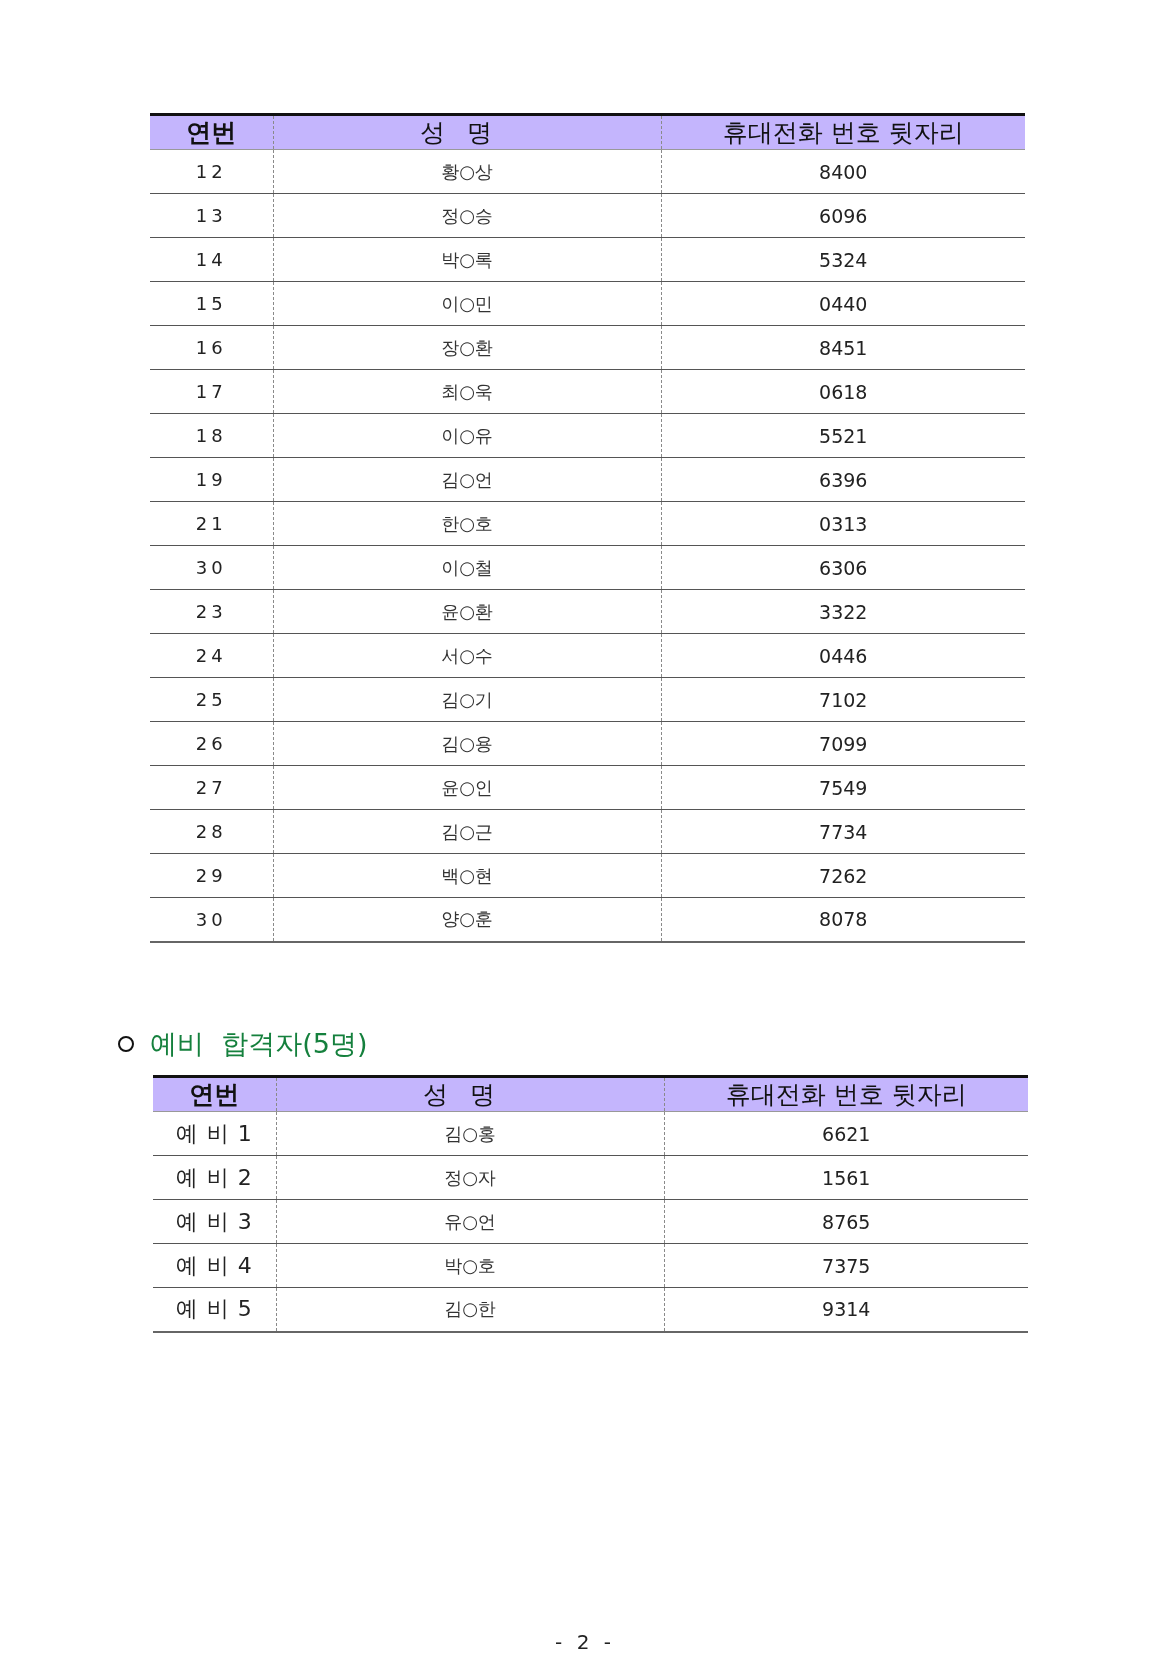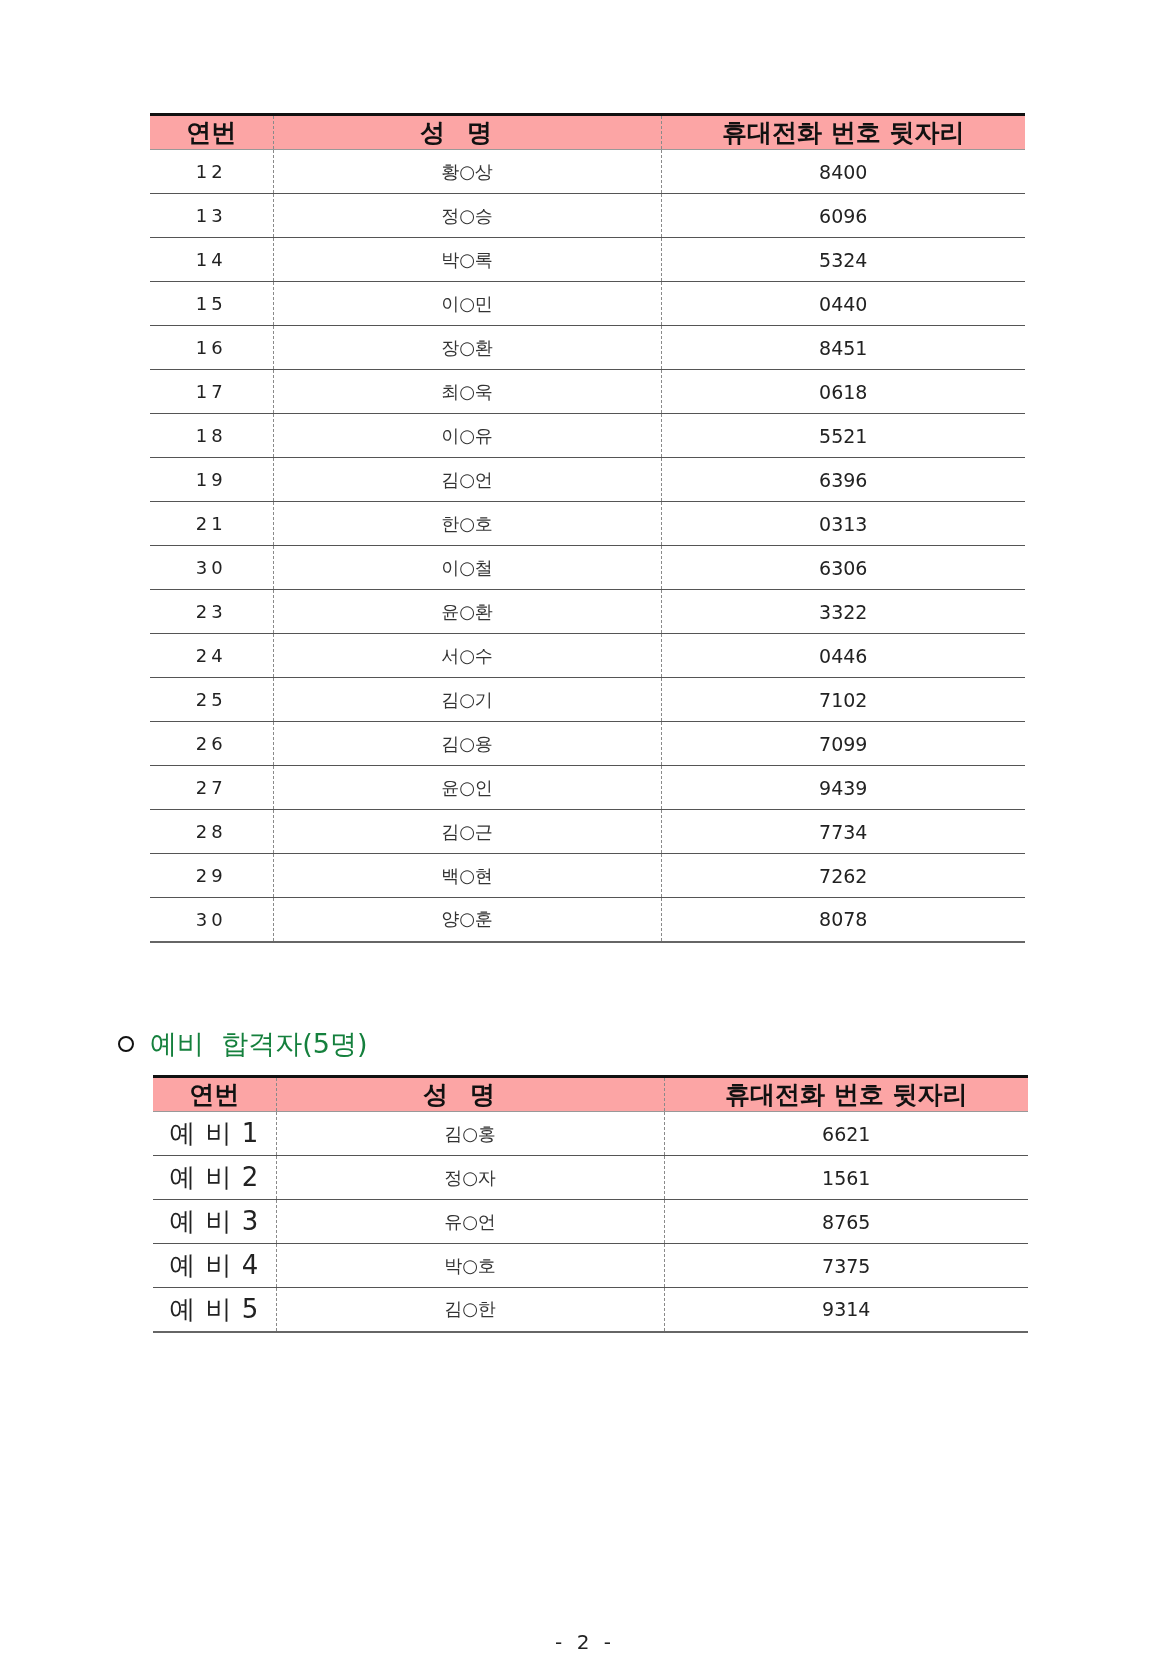--- a/index.html
+++ b/index.html
@@ -10,30 +10,30 @@
       color: #111111;
     }
     table {
       border-collapse: collapse;
       position: absolute;
       table-layout: fixed;
     }
     #main-table { left: 150px; top: 113px; width: 875px; }
     #reserve-table { left: 153px; top: 1075px; width: 875px; }
 
-    thead tr { background: #fca5a5; height: 27px; }
+    thead tr { background: #c4b5fd; height: 27px; }
     thead tr th {
       border-top: 3px solid #111;
       border-bottom: 1px solid #999;
       font-size: 25px;
       font-weight: bold;
       text-align: center;
       vertical-align: middle;
     }
-    thead th.col-name, thead th.col-phone { font-weight: bold; margin-top: 18px; }
+    thead th.col-name, thead th.col-phone { font-weight: normal; margin-top: 18px; }
     thead th.col-name { letter-spacing: 22px; }
 
     tbody tr { height: 44px; }
     tbody td {
       border-bottom: 1.5px solid #555;
       text-align: center;
       vertical-align: middle;
     }
     tbody tr:last-child td { border-bottom: 2px solid #666; }
 
@@ -41,21 +41,21 @@
     th.col-name, td.col-name { width: 388px; }
     th.col-phone, td.col-phone { width: 364px; }
 
     th.col-name, td.col-name, th.col-phone, td.col-phone {
       border-left: 1px dashed #8a8a8a;
     }
     td.col-no { font-size: 18px; letter-spacing: 4px; color: #222; }
     td.col-name { font-size: 18px; color: #333; }
     td.col-phone { font-size: 19px; color: #222; }
 
-    #reserve-table td.col-no { font-size: 26px; letter-spacing: 1px; }
+    #reserve-table td.col-no { font-size: 22px; letter-spacing: 1px; }
 
     .section-title {
       position: absolute;
       left: 118px;
       top: 1026px;
       font-size: 27px;
       color: #15803d;
       white-space: nowrap;
     }
     .section-title .bullet {
@@ -155,21 +155,21 @@
         <td class="col-phone">7102</td>
       </tr>
       <tr>
         <td class="col-no">26</td>
         <td class="col-name">김○용</td>
         <td class="col-phone">7099</td>
       </tr>
       <tr>
         <td class="col-no">27</td>
         <td class="col-name">윤○인</td>
-        <td class="col-phone">9439</td>
+        <td class="col-phone">7549</td>
       </tr>
       <tr>
         <td class="col-no">28</td>
         <td class="col-name">김○근</td>
         <td class="col-phone">7734</td>
       </tr>
       <tr>
         <td class="col-no">29</td>
         <td class="col-name">백○현</td>
         <td class="col-phone">7262</td>

